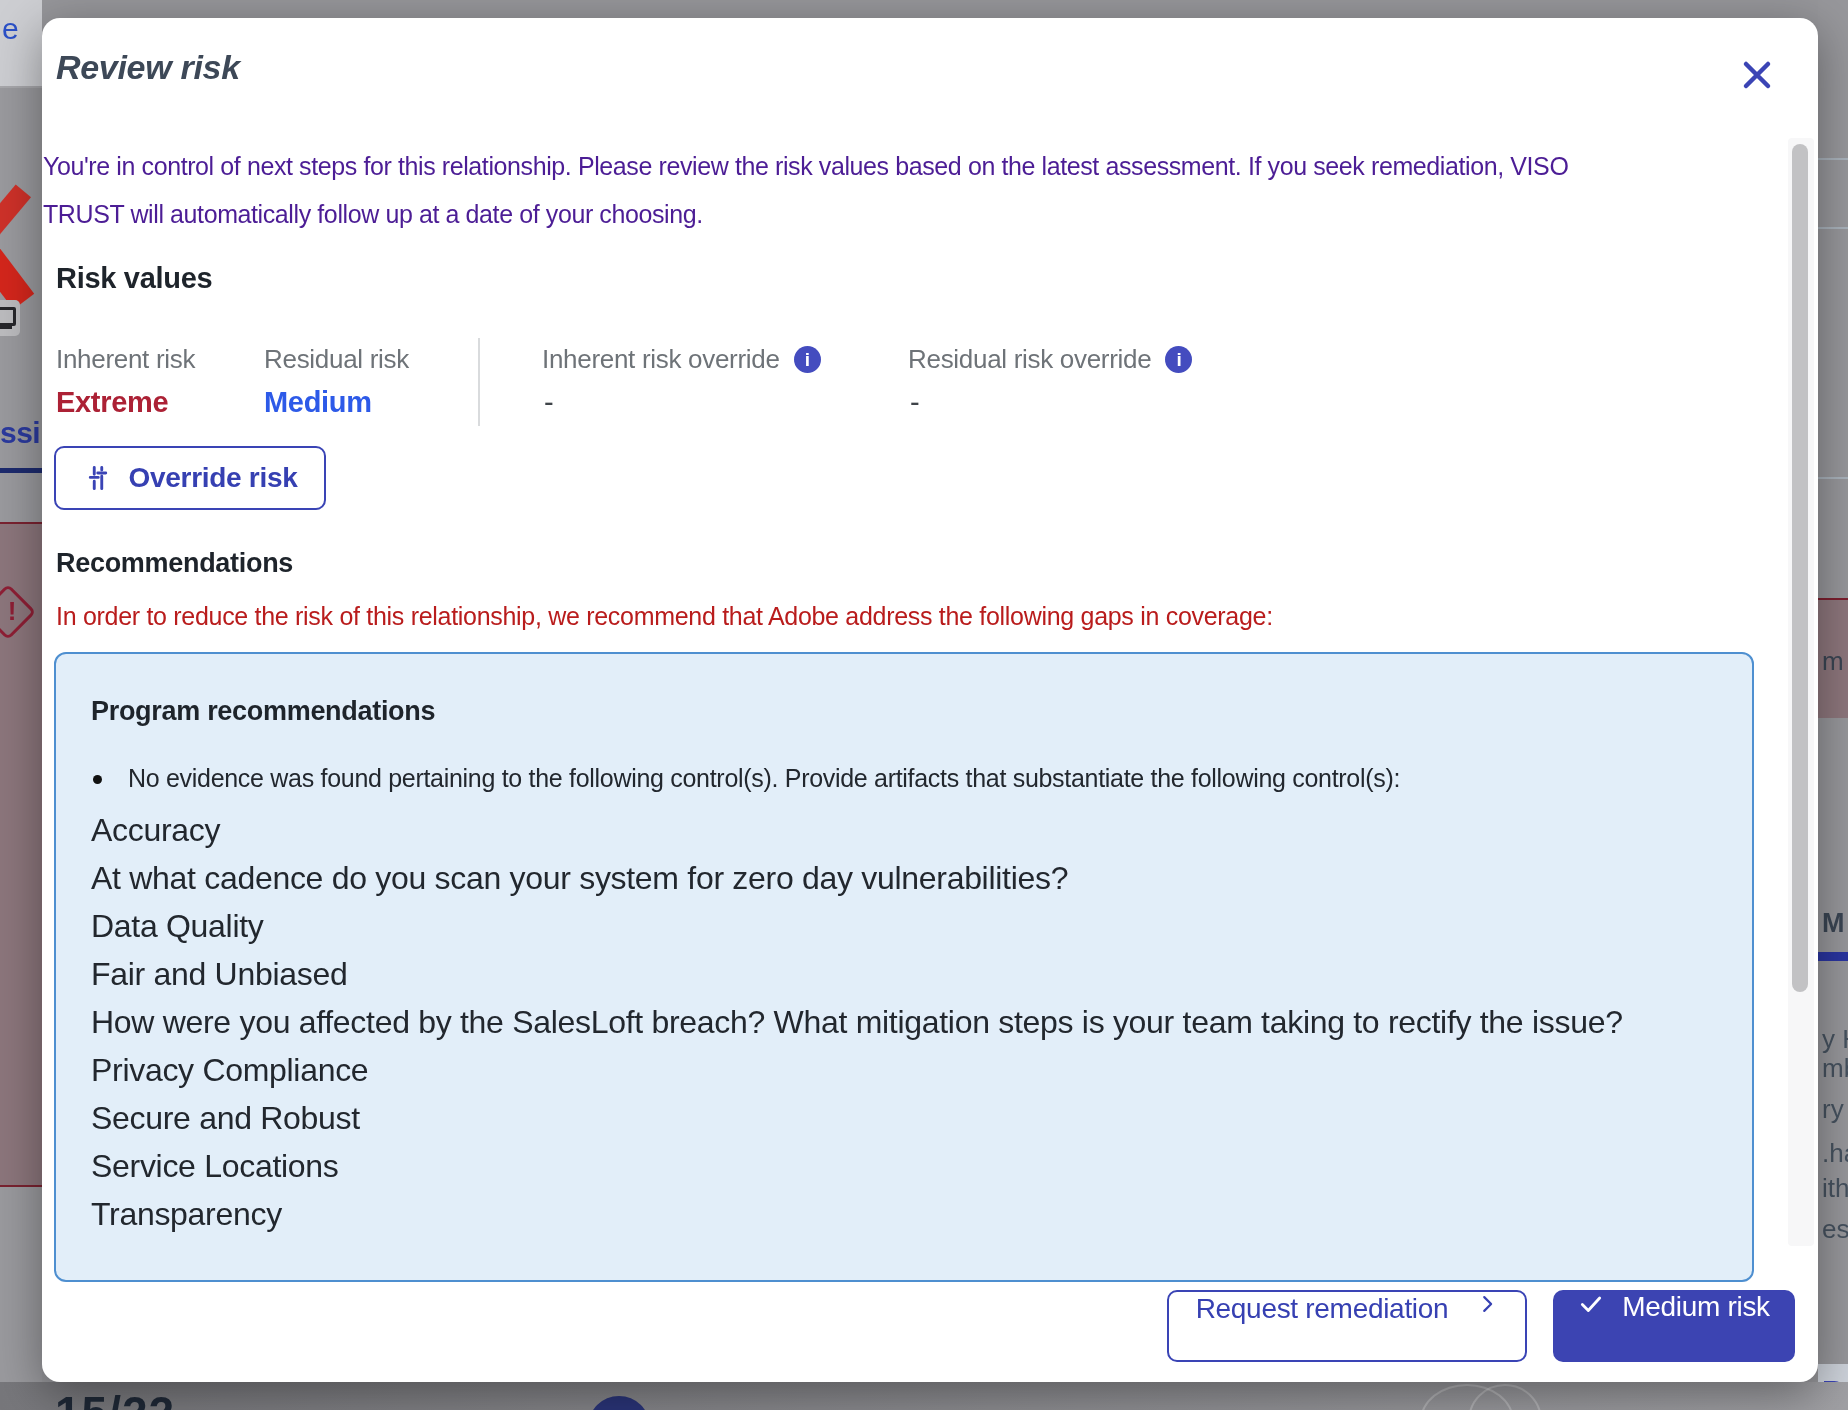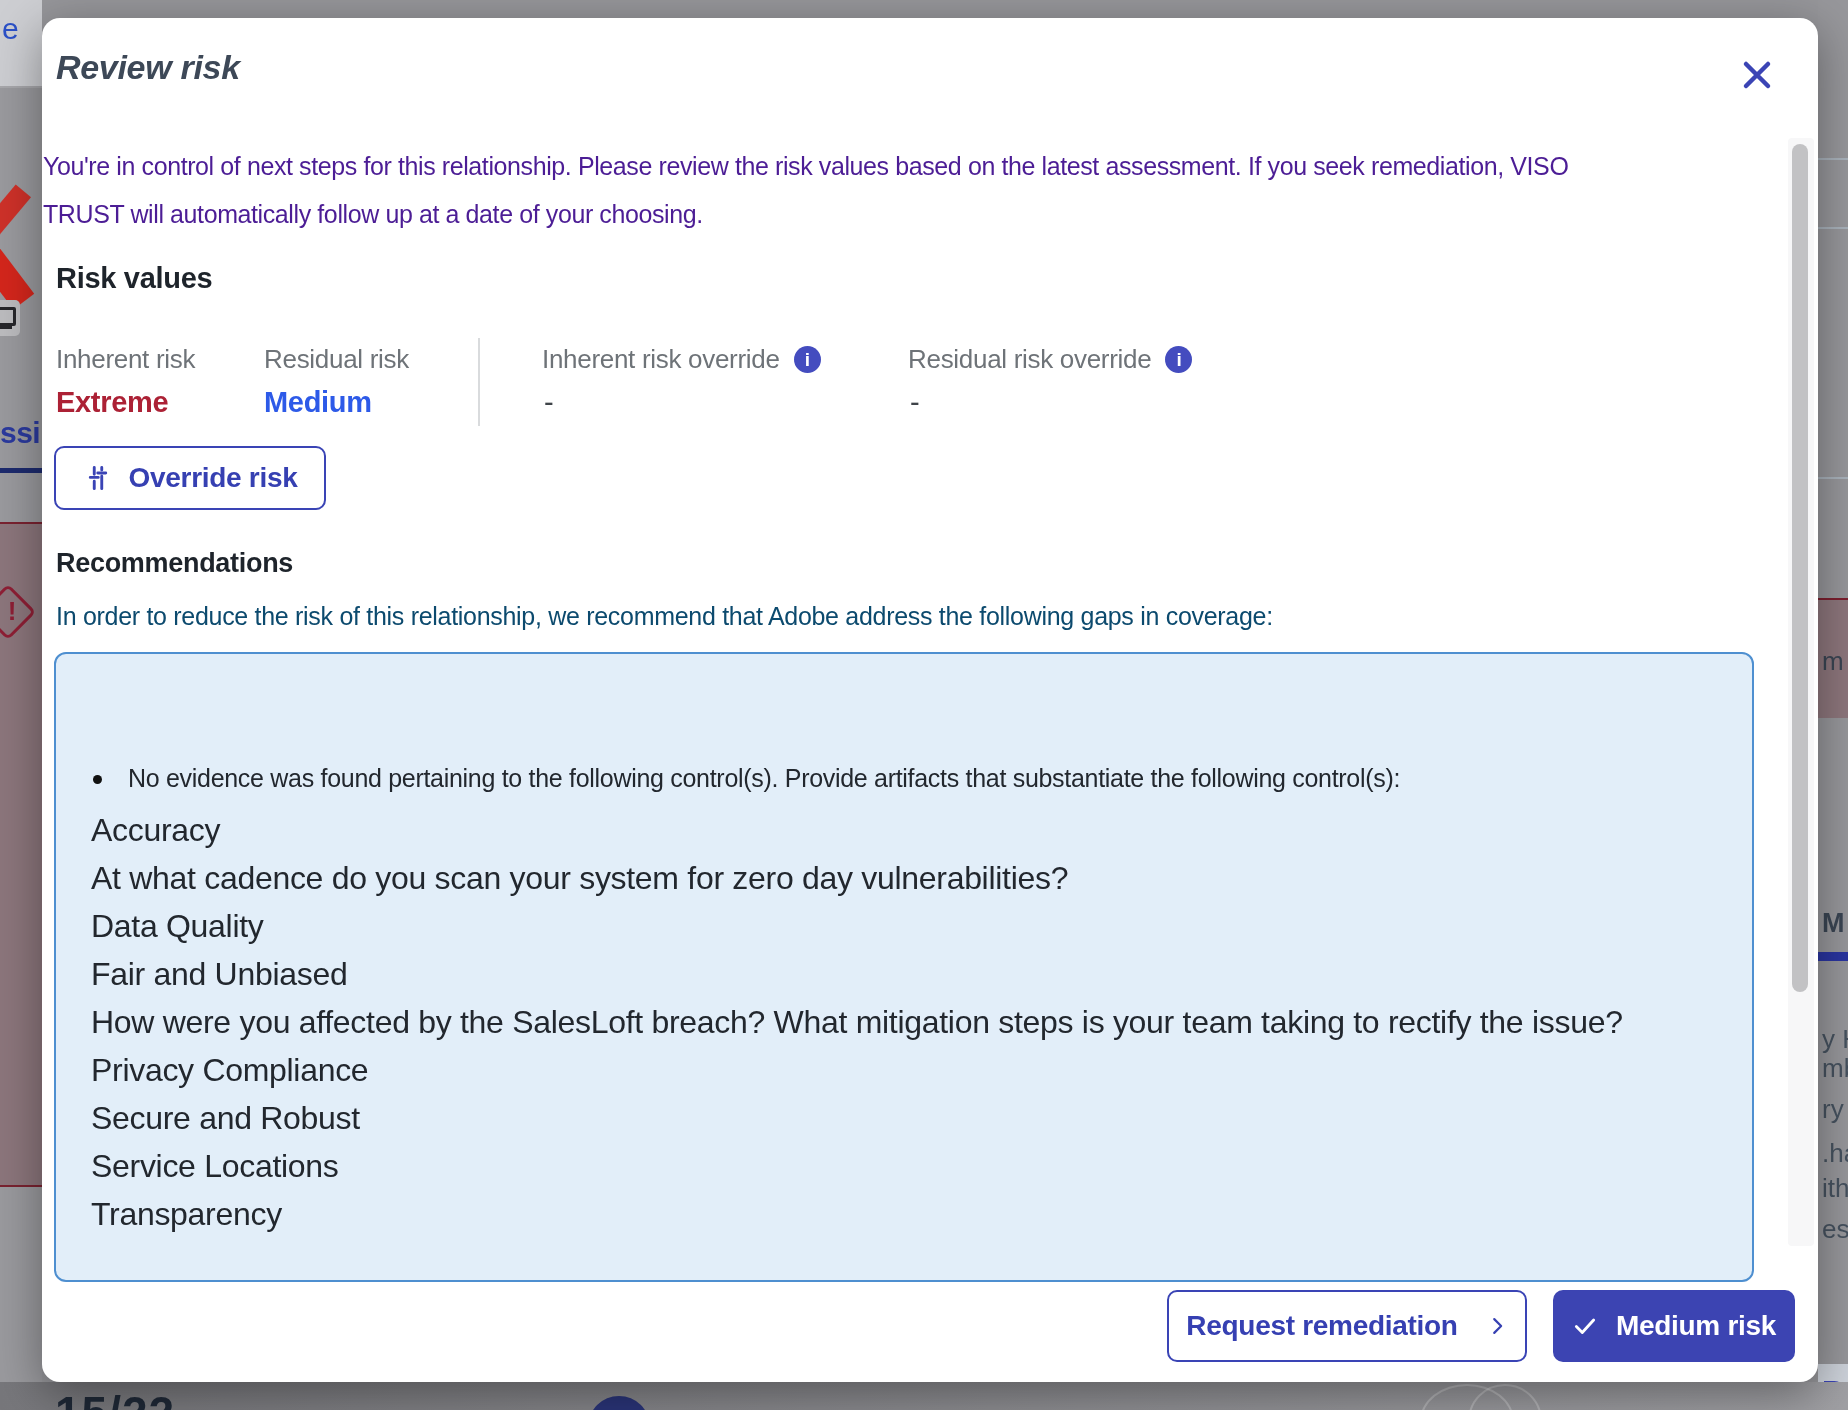--- a/index.html
+++ b/index.html
@@ -49,28 +49,28 @@
   .h-risk{position:absolute;left:14px;top:244px;font-size:29px;font-weight:700;color:#1e242b;letter-spacing:-.3px;}
   .rv-label{position:absolute;top:326px;font-size:26px;color:#6e7378;letter-spacing:-.3px;display:inline-flex;align-items:center;gap:14px;white-space:nowrap;}
   .rv-value{position:absolute;top:368px;font-size:29px;letter-spacing:-.3px;white-space:nowrap;}
   .rv-divider{position:absolute;left:436px;top:320px;width:2px;height:88px;background:#d9dbdd;}
   .info-icon{width:27px;height:27px;border-radius:50%;background:#444cbf;color:#fff;font-size:19px;font-weight:700;display:inline-flex;align-items:center;justify-content:center;font-style:normal;cursor:pointer;}
   .val-extreme{color:#ac2135;font-weight:600;}
   .val-medium{color:#2d5ae8;font-weight:600;}
   .val-dash{color:#3f4449;}
   .override-btn{position:absolute;left:12px;top:428px;width:272px;height:64px;border:2px solid #3a44b5;border-radius:10px;background:#fff;color:#3640b2;font-size:28px;font-weight:600;display:flex;align-items:center;justify-content:center;gap:16px;cursor:pointer;font-family:inherit;letter-spacing:-.3px;}
   .h-rec{position:absolute;left:14px;top:530px;font-size:27px;font-weight:700;color:#1e242b;letter-spacing:-.3px;}
-  .rec-intro{position:absolute;left:14px;top:584px;font-size:25px;color:#0c4a6e;letter-spacing:-.3px;white-space:nowrap;}
+  .rec-intro{position:absolute;left:14px;top:584px;font-size:25px;color:#b91c1c;letter-spacing:-.3px;white-space:nowrap;}
   .rec-box{position:absolute;left:12px;top:634px;width:1700px;height:630px;background:#e2eef9;border:2px solid #4e8fd0;border-radius:12px;box-sizing:border-box;overflow:hidden;}
   .rec-box-title{position:absolute;left:35px;top:42px;font-size:27px;font-weight:700;color:#1e242b;letter-spacing:-.3px;}
   .rec-bullet{position:absolute;left:35px;top:110px;font-size:25px;color:#22272e;letter-spacing:-.3px;white-space:nowrap;}
   .rec-bullet .dot{display:inline-block;width:9px;height:9px;border-radius:50%;background:#111;margin:0 26px 3px 2px;}
   .rec-items{position:absolute;left:35px;top:158px;}
   .rec-item{height:48px;font-size:32px;color:#22272e;letter-spacing:-.3px;white-space:nowrap;}
-  .footer-btn{position:absolute;top:1272px;height:72px;border-radius:10px;font-size:28px;font-weight:700;display:flex;align-items:center;justify-content:center;cursor:pointer;font-family:inherit;letter-spacing:-.3px;box-sizing:border-box;}
+  .footer-btn{position:absolute;top:1272px;height:72px;border-radius:10px;font-size:28px;font-weight:400;display:flex;align-items:flex-start;justify-content:center;cursor:pointer;font-family:inherit;letter-spacing:-.3px;box-sizing:border-box;}
   .btn-remediation{left:1125px;width:360px;background:#fff;border:2px solid #3a44b5;color:#3640b2;gap:28px;}
   .btn-accept{left:1511px;width:242px;background:#3c44b2;border:none;color:#ffffff;gap:18px;}
   .scroll-track{position:absolute;left:1746px;top:120px;width:26px;height:1108px;background:#f7f7f8;border-radius:4px;}
   .scroll-thumb{position:absolute;left:4px;top:6px;width:16px;height:848px;background:#c2c2c4;border-radius:8px;cursor:pointer;}
   svg{display:block;}
 </style>
 </head>
 <body>
 
 <div class="bg-left">
@@ -157,20 +157,21 @@
         <path d="M9 3.5 v5.5 M5.8 11.5 h6.4 M9 14.5 v6 M15 3.5 v2 M11.8 8 h6.4 M15 10.5 v10"></path>
       </svg>
     </span>
     <span>Override risk</span>
   </button>
 
   <div class="h-rec">Recommendations</div>
   <div class="rec-intro">In order to reduce the risk of this relationship, we recommend that Adobe address the following gaps in coverage:</div>
 
   <div class="rec-box">
+    <div class="rec-box-title">Program recommendations</div>
     <div class="rec-bullet">
       <span class="dot"></span><span>No evidence was found pertaining to the following control(s). Provide artifacts that substantiate the following control(s):</span>
     </div>
     <div class="rec-items">
       <div class="rec-item">Accuracy</div>
       <div class="rec-item">At what cadence do you scan your system for zero day vulnerabilities?</div>
       <div class="rec-item">Data Quality</div>
       <div class="rec-item">Fair and Unbiased</div>
       <div class="rec-item">How were you affected by the SalesLoft breach? What mitigation steps is your team taking to rectify the issue?</div>
       <div class="rec-item">Privacy Compliance</div>

